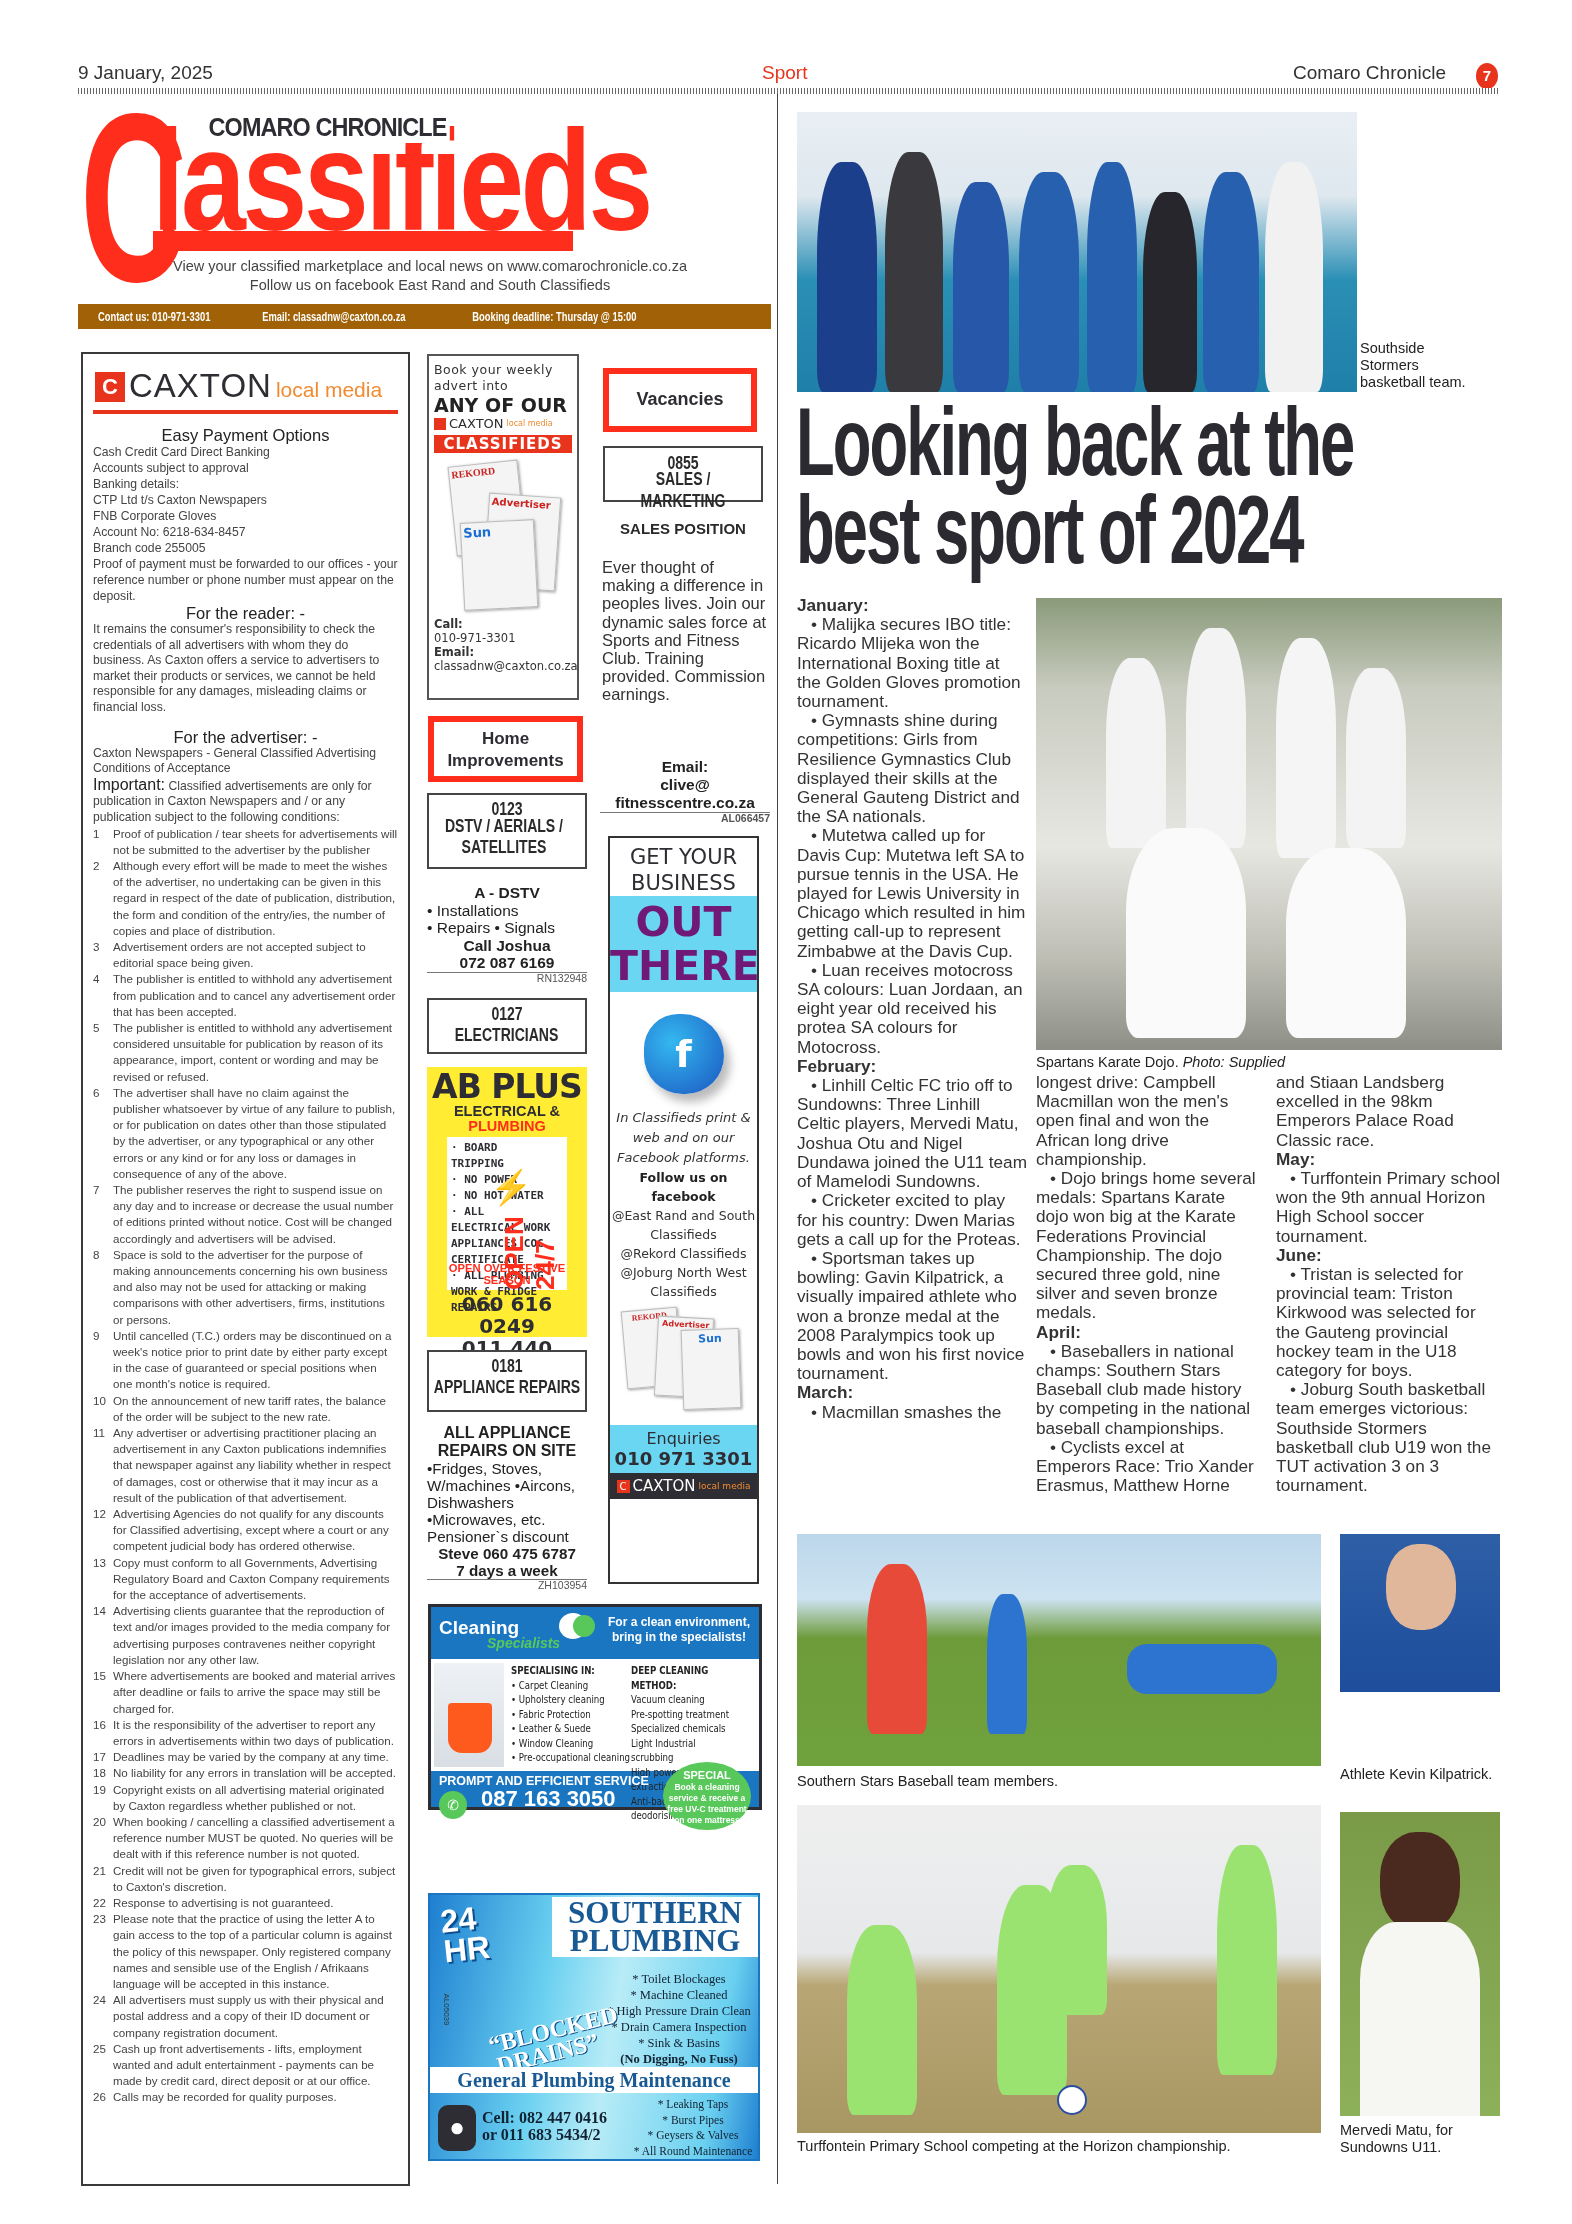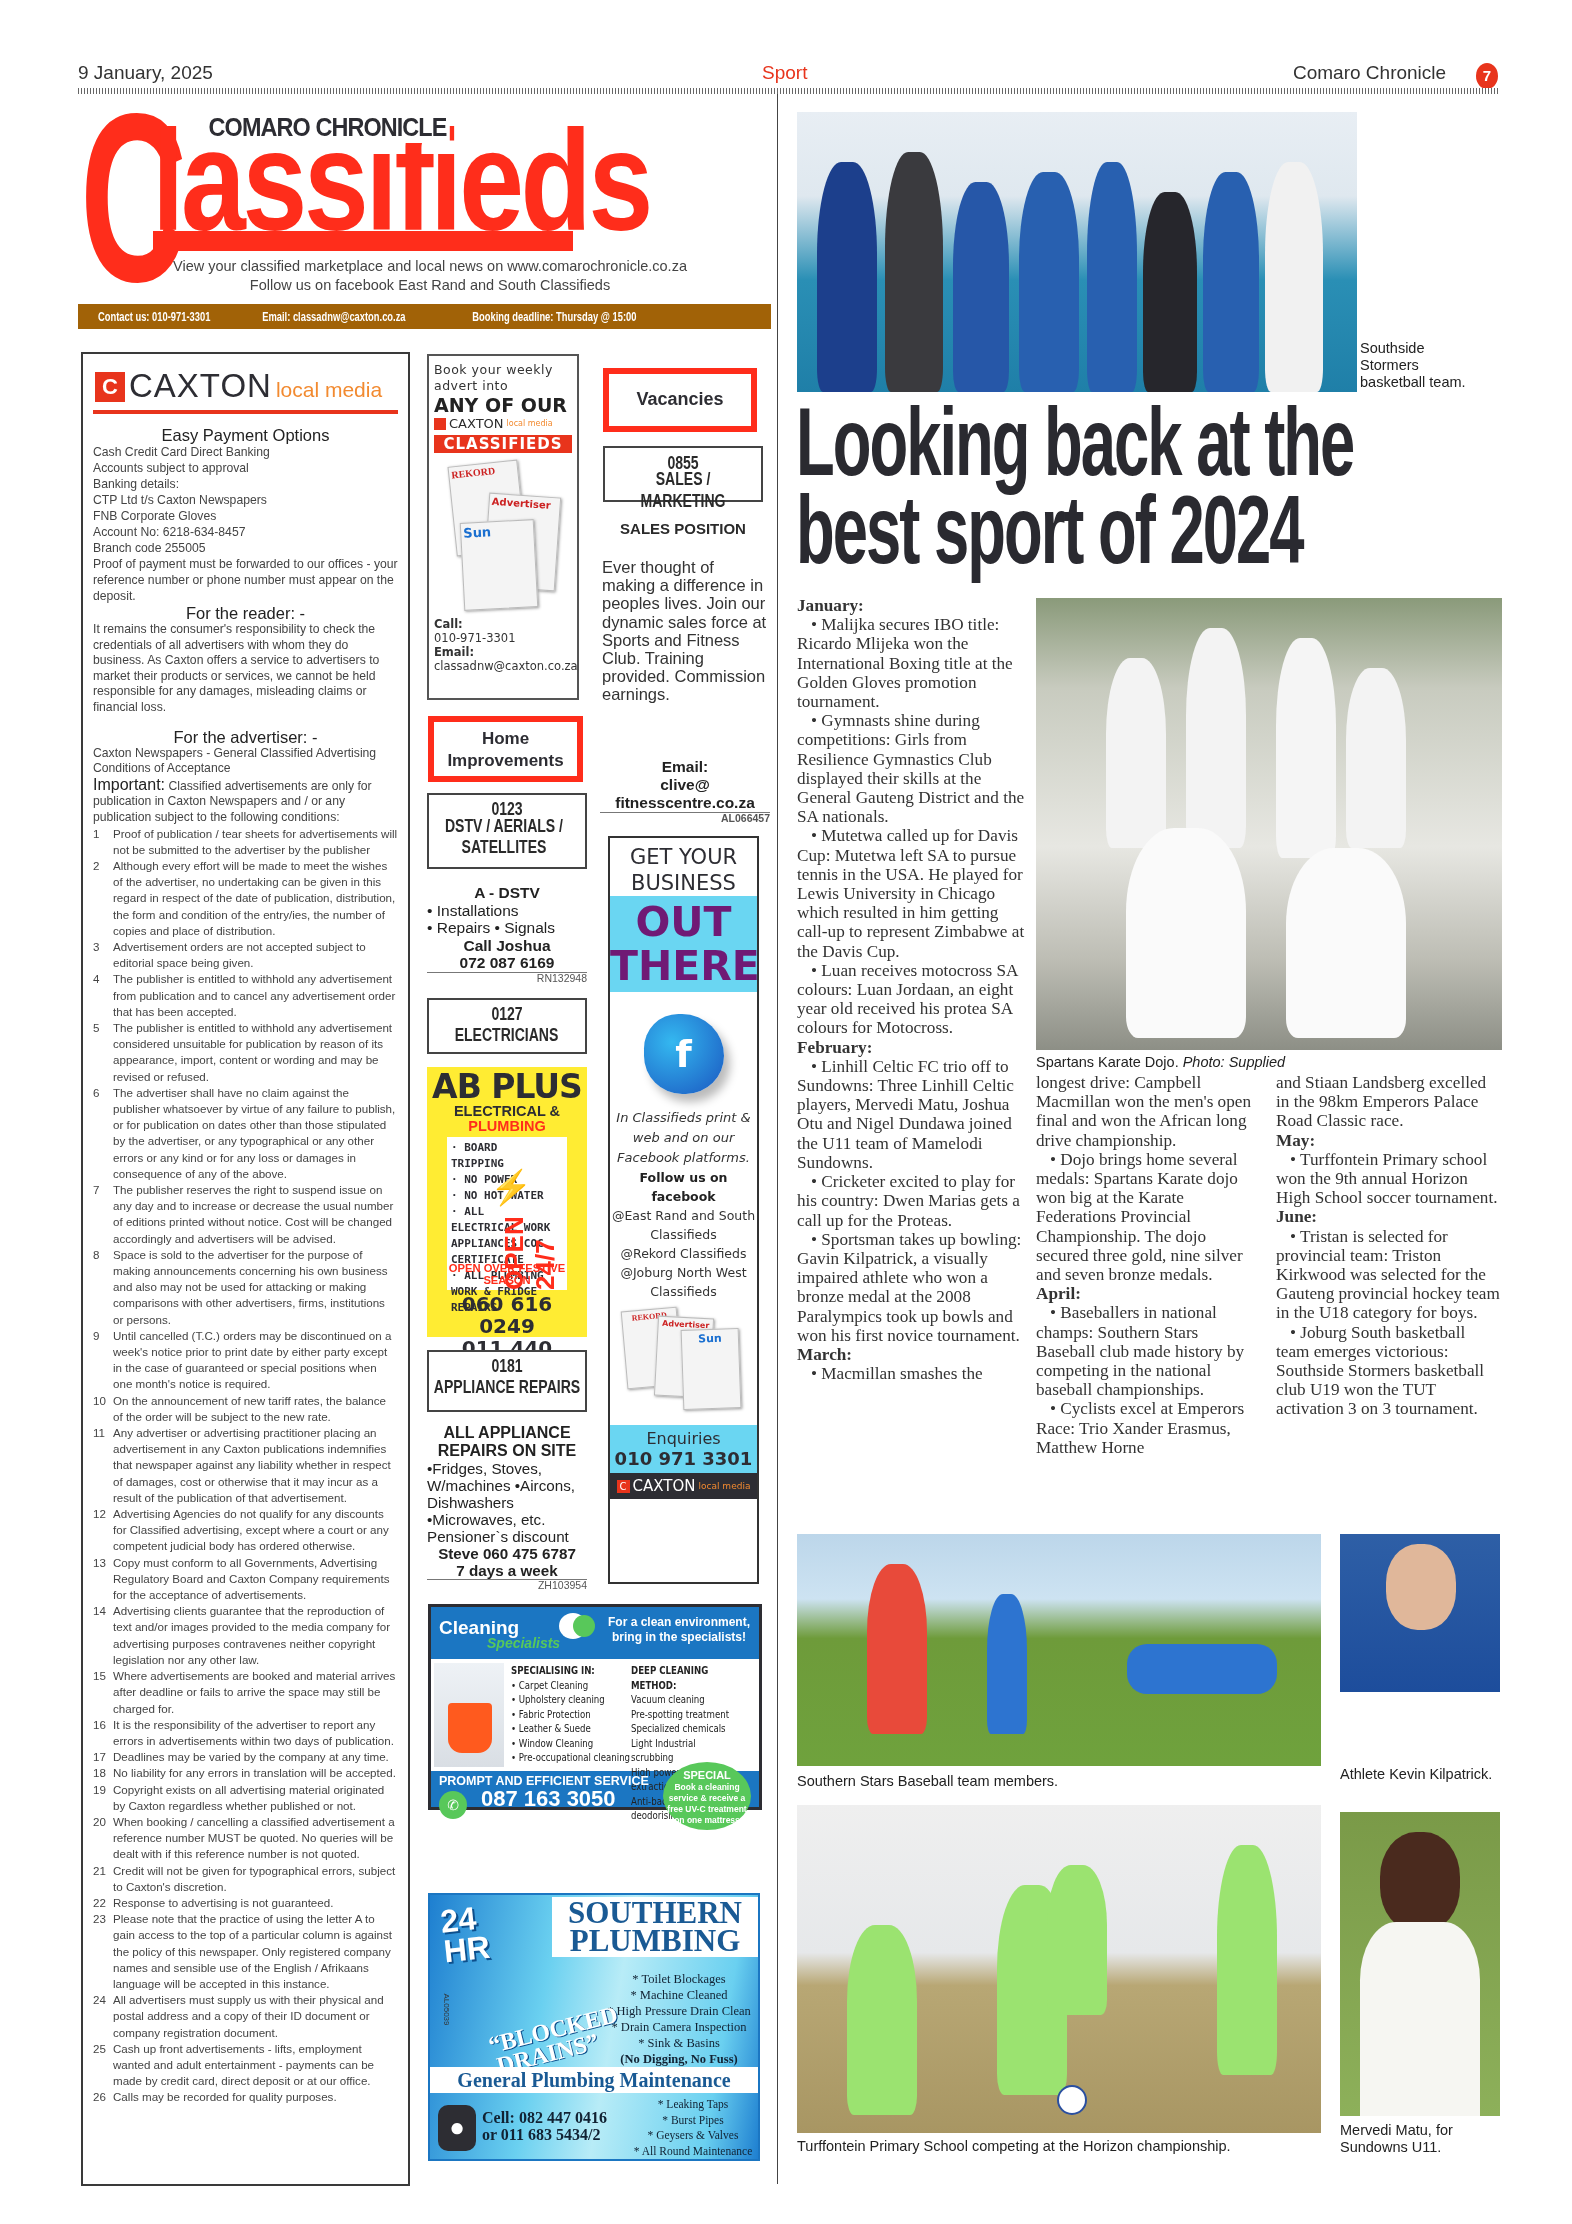--- a/index.html
+++ b/index.html
@@ -103,21 +103,21 @@
 .plumb .gpm{position:absolute;left:0;top:172px;width:328px;background:#fff;text-align:center;font-weight:bold;font-size:20px;line-height:26px}
 .plumb .cell{position:absolute;left:52px;top:214px;font-weight:bold;font-size:16px;line-height:17px;color:#123}
 .plumb .drop{position:absolute;left:8px;top:210px;width:38px;height:46px;background:#2d2d33;border-radius:10px;color:#fff;text-align:center;font-size:26px;line-height:46px}
 .plumb .list2{position:absolute;left:196px;top:202px;width:134px;text-align:center;font-size:11.5px;line-height:15.5px;color:#123}
 .plumb .code{position:absolute;left:0px;top:110px;font-size:8px;color:#333;transform:rotate(90deg);font-family:"Liberation Sans",sans-serif}
 
 .photo{overflow:hidden}
 .bball{left:797px;top:112px;width:560px;height:280px;background:linear-gradient(180deg,#e8eef4 0%,#dfe8ef 30%,#2a8fb5 60%,#1f7fa8 100%)}
 .caption{font-size:14.5px;line-height:17px;color:#222}
 .headline{left:796px;top:398px;width:720px;font-family:"Liberation Sans",sans-serif;font-weight:bold;font-size:96px;line-height:88px;color:#2a2a30;letter-spacing:-3px;transform:scaleX(.66);transform-origin:left top;white-space:nowrap}
-.art{font-family:Liberation Serif, serif;font-size:17.2px;line-height:19.2px;color:#333}
+.art{font-family:Liberation Sans, sans-serif;font-size:17.2px;line-height:19.2px;color:#333}
 .art .m{font-weight:bold}
 .art .b{text-indent:14px}
 .col1{left:797px;top:596px;width:230px}
 .karate{left:1036px;top:598px;width:466px;height:452px;background:linear-gradient(180deg,#8a9a7a 0%,#c8cbbf 20%,#e7e7e2 55%,#bdbdb4 80%,#8d8f86 100%)}
 .col2{left:1036px;top:1073px;width:222px}
 .col3{left:1276px;top:1073px;width:226px}
 .baseball{left:797px;top:1534px;width:524px;height:324px;background:linear-gradient(180deg,#bcd6ea 0%,#cde3f2 28%,#6e9b3a 45%,#6fa23d 100%)}
 .kevin{left:1340px;top:1534px;width:160px;height:256px;background:linear-gradient(180deg,#2e5fa6,#1d4d9c)}
 .soccer{left:797px;top:1806px;width:524px;height:328px;background:linear-gradient(180deg,#efefef 0%,#e6e8ea 45%,#b8a774 55%,#a89663 100%)}
 .mervedi{left:1340px;top:1814px;width:160px;height:302px;background:linear-gradient(180deg,#7a9a48,#8db05a)}

